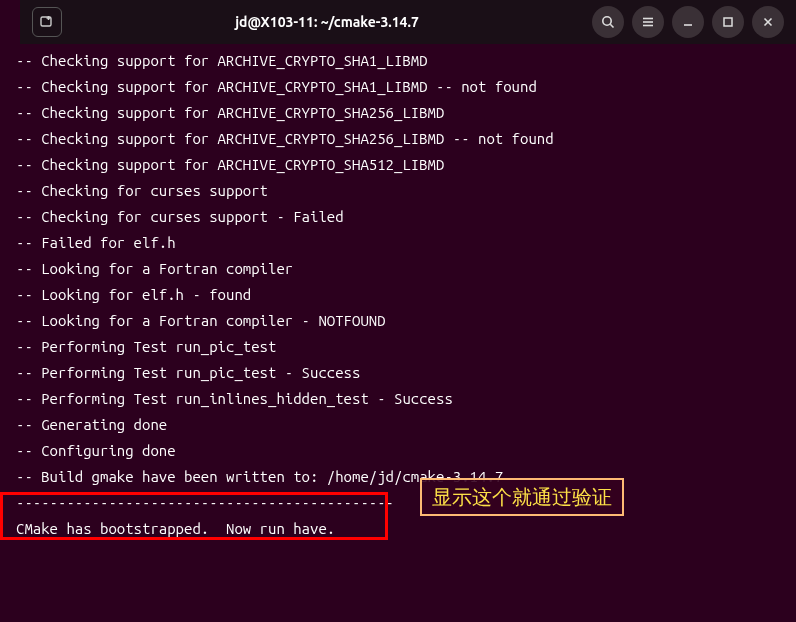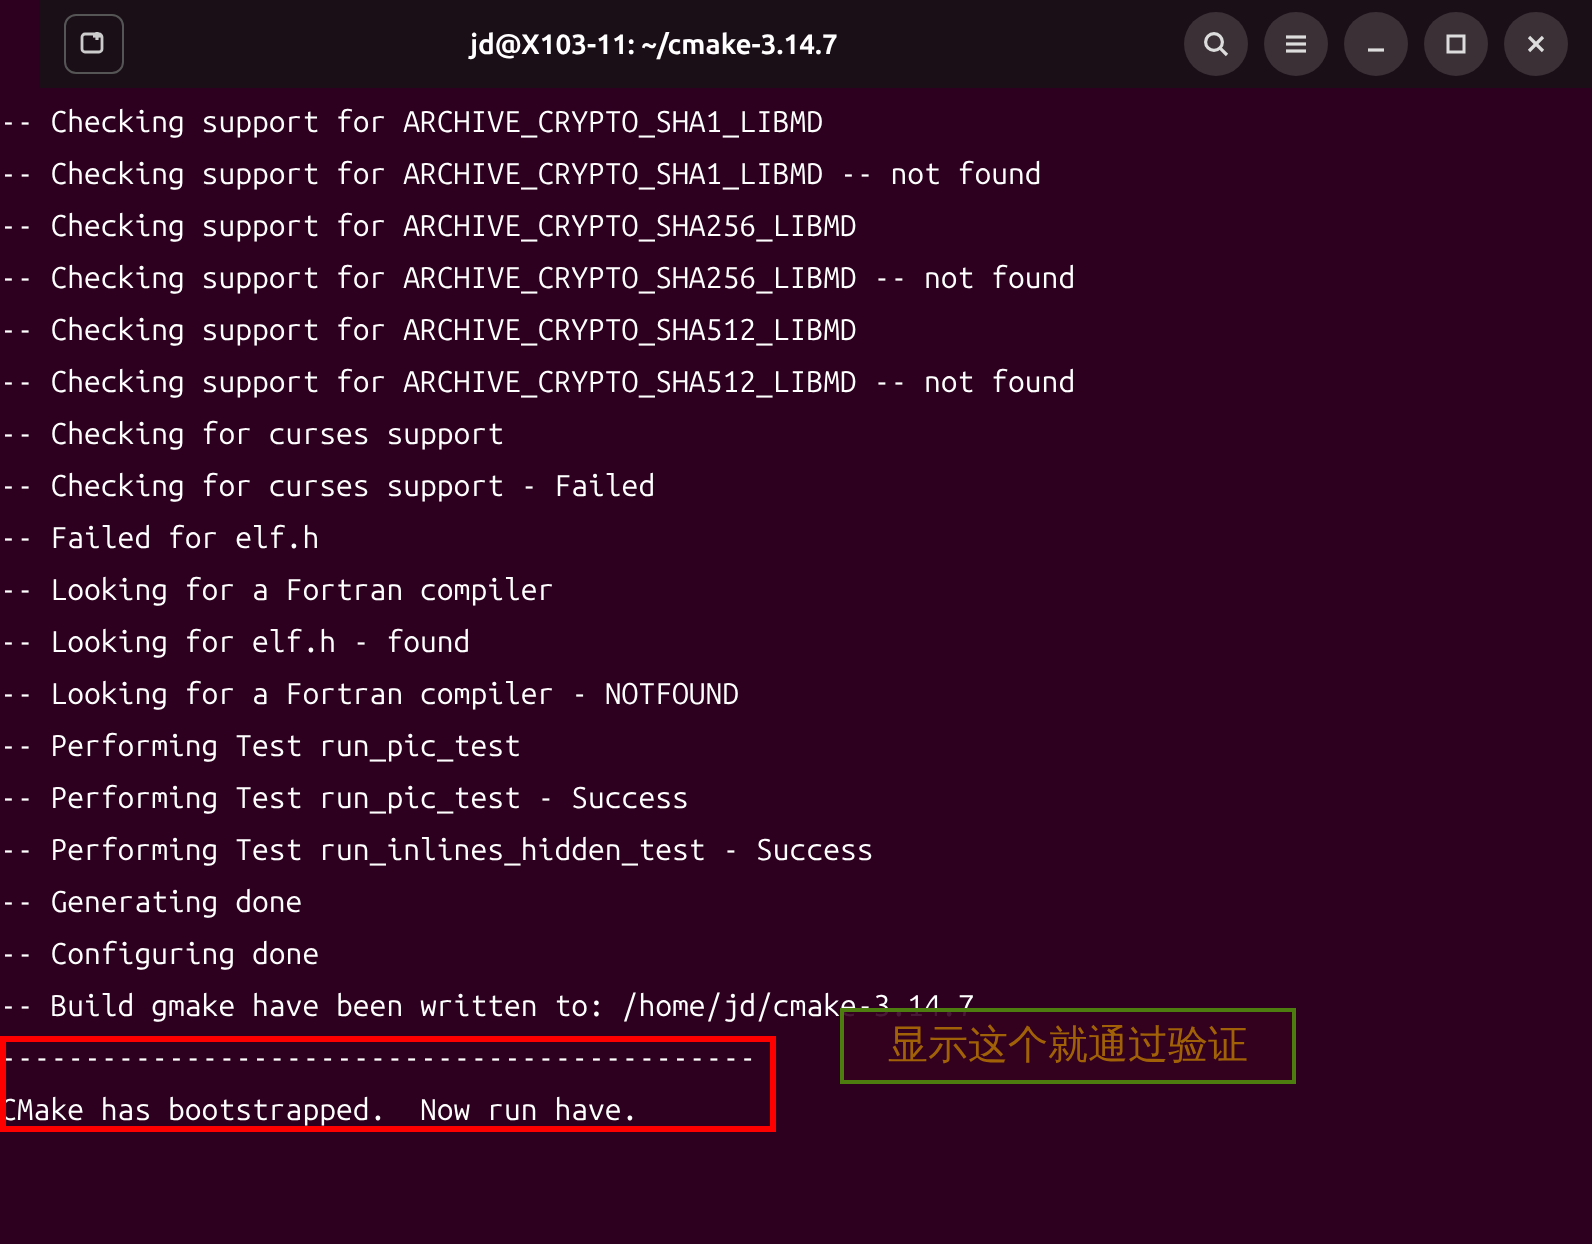--- a/index.html
+++ b/index.html
@@ -56,21 +56,21 @@
       cursor: pointer;
     }
     .terminal {
       padding: 4px 0 0 0;
       line-height: 26px;
       color: #fff;
       position: relative;
     }
     .line {
       white-space: pre;
-      padding-left: 0;
+      padding-left: 16px;
     }
     .prompt-user { color: #8ae234; font-weight: bold; }
     .prompt-path { color: #729fcf; font-weight: bold; }
     .prompt-dollar { color: #fff; }
     .cursor {
       display: inline-block;
       width: 9px;
       height: 18px;
       border: 1px solid #fff;
       vertical-align: middle;
@@ -83,26 +83,26 @@
       left: 0;
       bottom: 2px;
       width: 388px;
       height: 48px;
       pointer-events: none;
     }
     .annotation {
       position: absolute;
       left: 420px;
       bottom: 26px;
-      border: 2px solid #4d7c0f;
+      border: 2px solid #fdba74;
       background: rgba(52,0,30,0.9);
-      color: #a16207;
+      color: #fde047;
       font-family: "Microsoft YaHei", sans-serif;
       font-size: 20px;
-      padding: 4px 22px;
+      padding: 4px 10px;
       font-weight: 500;
     }
     svg { display: block; }
   </style>
 </head>
 <body>
 
 <div class="titlebar">
   <div class="tb-left">
     <div class="tb-btn tb-newtab">
@@ -158,21 +158,20 @@
     </div>
   </div>
 </div>
 
 <div class="terminal">
   <div class="line">-- Checking support for ARCHIVE_CRYPTO_SHA1_LIBMD</div>
   <div class="line">-- Checking support for ARCHIVE_CRYPTO_SHA1_LIBMD -- not found</div>
   <div class="line">-- Checking support for ARCHIVE_CRYPTO_SHA256_LIBMD</div>
   <div class="line">-- Checking support for ARCHIVE_CRYPTO_SHA256_LIBMD -- not found</div>
   <div class="line">-- Checking support for ARCHIVE_CRYPTO_SHA512_LIBMD</div>
-  <div class="line">-- Checking support for ARCHIVE_CRYPTO_SHA512_LIBMD -- not found</div>
   <div class="line">-- Checking for curses support</div>
   <div class="line">-- Checking for curses support - Failed</div>
   <div class="line">-- Failed for elf.h</div>
   <div class="line">-- Looking for a Fortran compiler</div>
   <div class="line">-- Looking for elf.h - found</div>
   <div class="line">-- Looking for a Fortran compiler - NOTFOUND</div>
   <div class="line">-- Performing Test run_pic_test</div>
   <div class="line">-- Performing Test run_pic_test - Success</div>
   <div class="line">-- Performing Test run_inlines_hidden_test - Success</div>
   <div class="line">-- Generating done</div>

